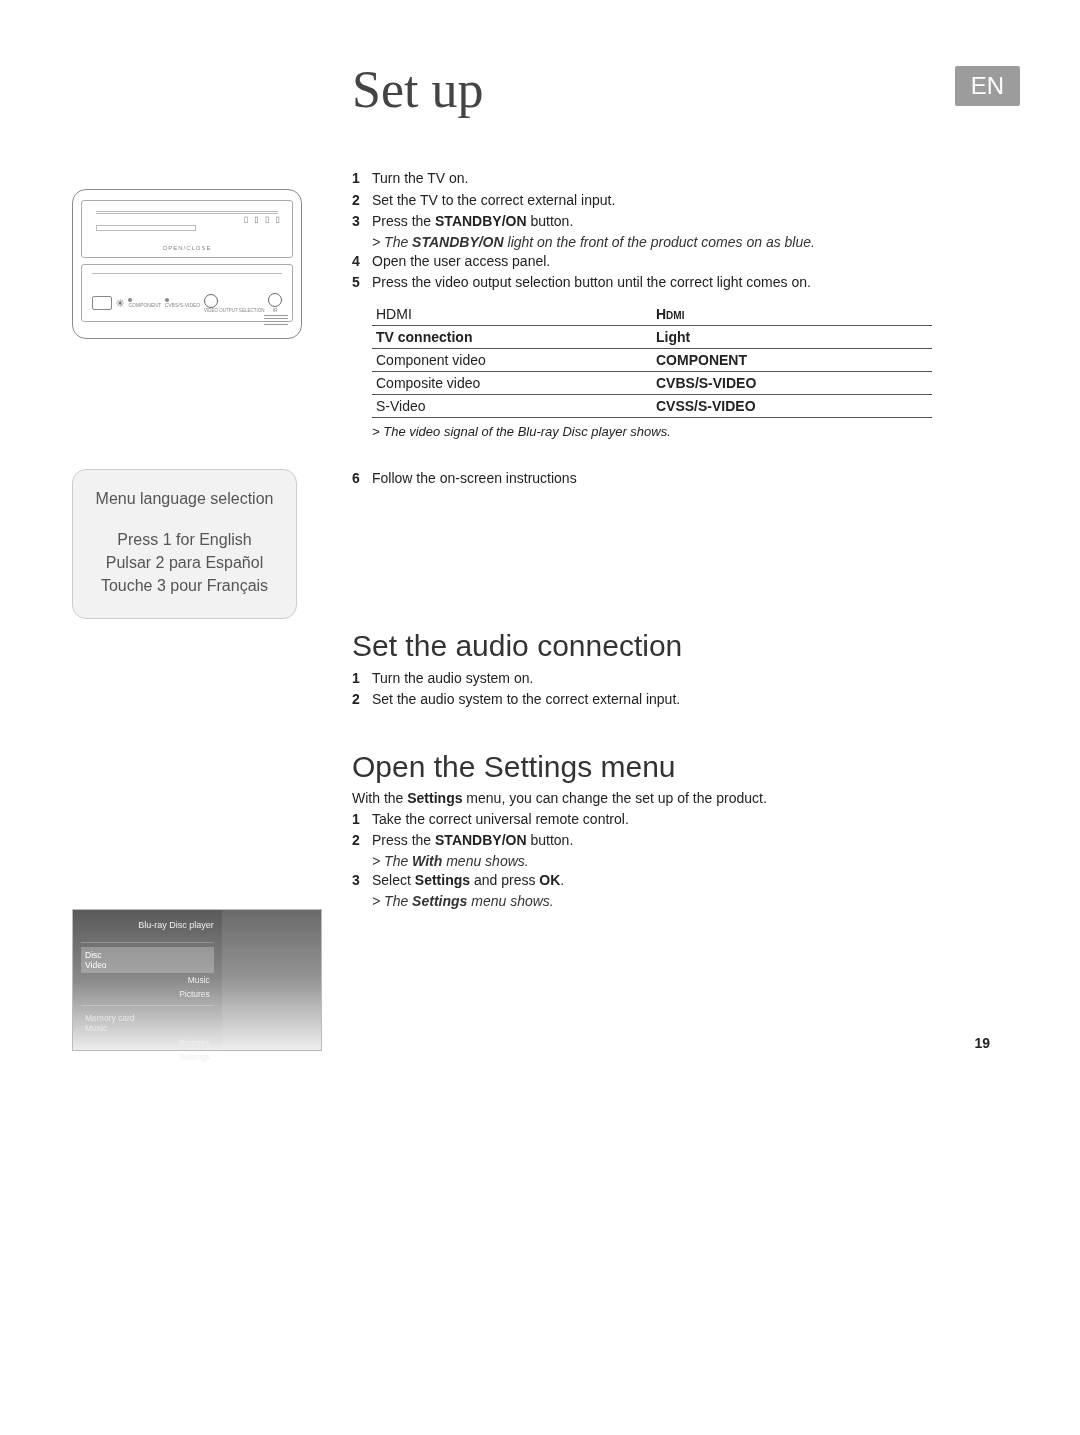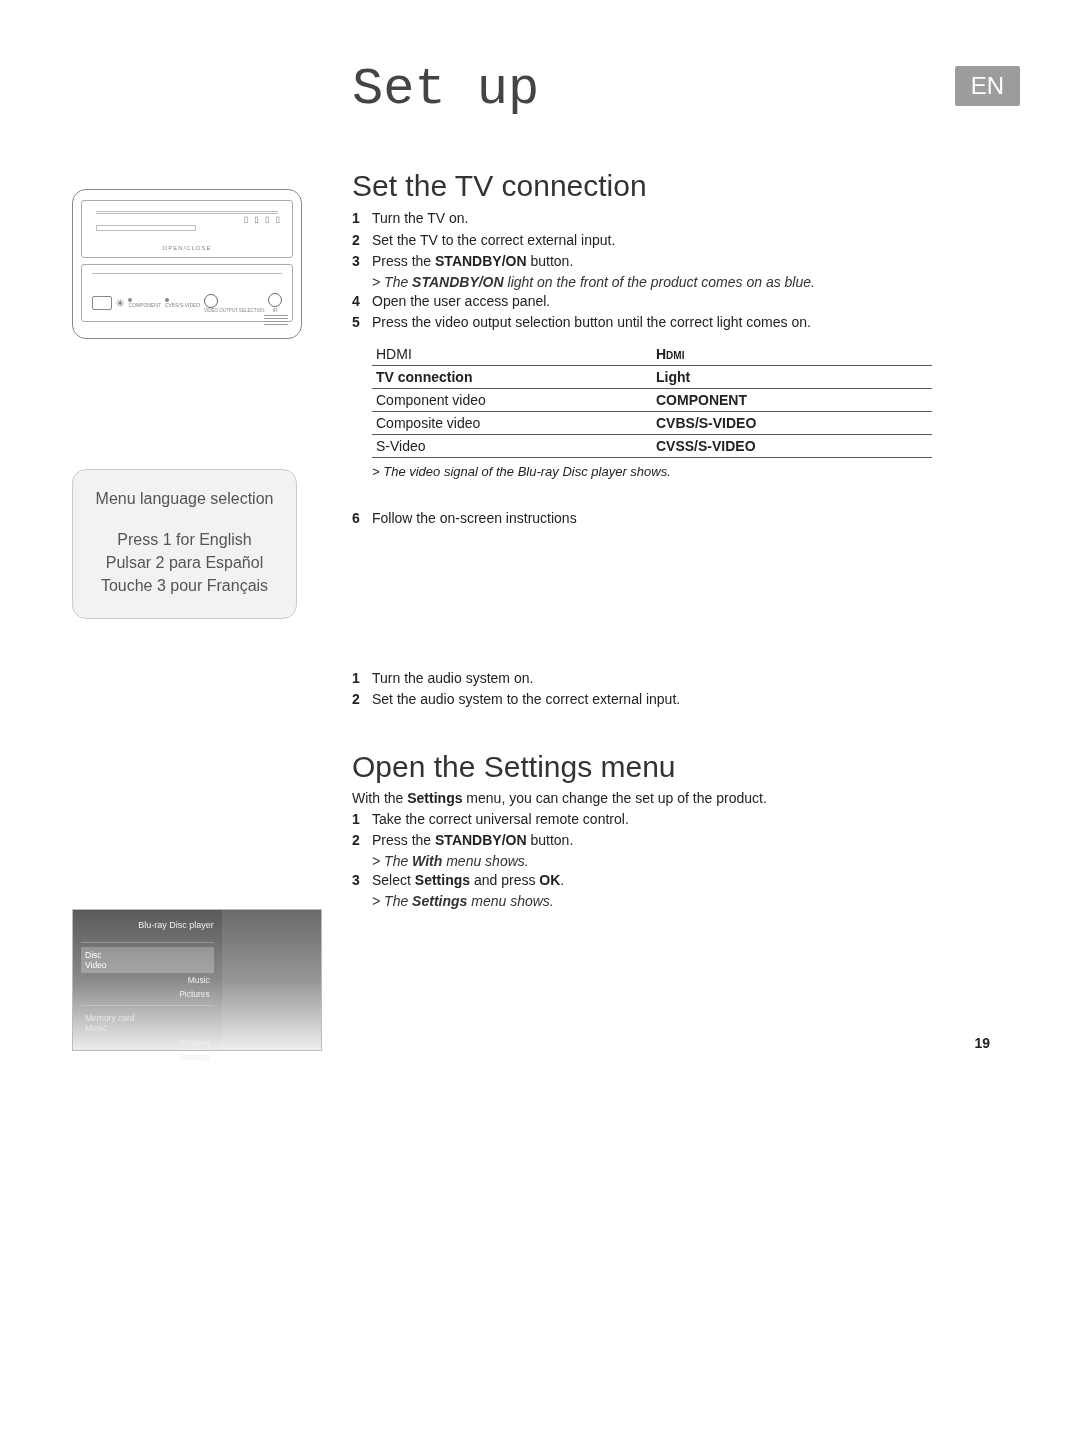--- a/index.html
+++ b/index.html
@@ -15,21 +15,21 @@
     padding: 60px 90px 60px 72px;
     position: relative;
   }
   .title-row {
     display: flex;
     justify-content: space-between;
     align-items: flex-start;
     margin-left: 280px;
   }
   .page-title {
-    font-family: Liberation Mono, monospace;
+    font-family: Liberation Serif, serif;
     font-size: 52px;
     font-weight: 400;
     color: #444;
   }
   .lang-tag {
     background: #9c9c9c;
     color: #fff;
     font-family: "Gill Sans", "Trebuchet MS", sans-serif;
     font-size: 24px;
     padding: 6px 16px;
@@ -302,21 +302,20 @@
           </div>
           <div class="screen-right"></div>
         </div>
       </div>
 
     </div>
 
     <div class="right-col">
 
       <div class="section-block">
-        <h2 class="section">Set the TV connection</h2>
         <ol class="steps">
           <li>
               <span class="num">1</span>
             <span class="step-body">Turn the TV on.</span>
             </li>
           <li>
               <span class="num">2</span>
             <span class="step-body">Set the TV to the correct external input.</span>
             </li>
           <li>
@@ -368,20 +367,21 @@
 
         <ol class="steps" style="margin-top:30px">
           <li>
               <span class="num">6</span>
             <span class="step-body">Follow the on-screen instructions</span>
             </li>
         </ol>
       </div>
 
       <div class="section-block" style="margin-top:140px">
+        <h2 class="section">Set the audio connection</h2>
         <ol class="steps">
           <li>
               <span class="num">1</span>
             <span class="step-body">Turn the audio system on.</span>
             </li>
           <li>
               <span class="num">2</span>
             <span class="step-body">Set the audio system to the correct external input.</span>
             </li>
         </ol>

